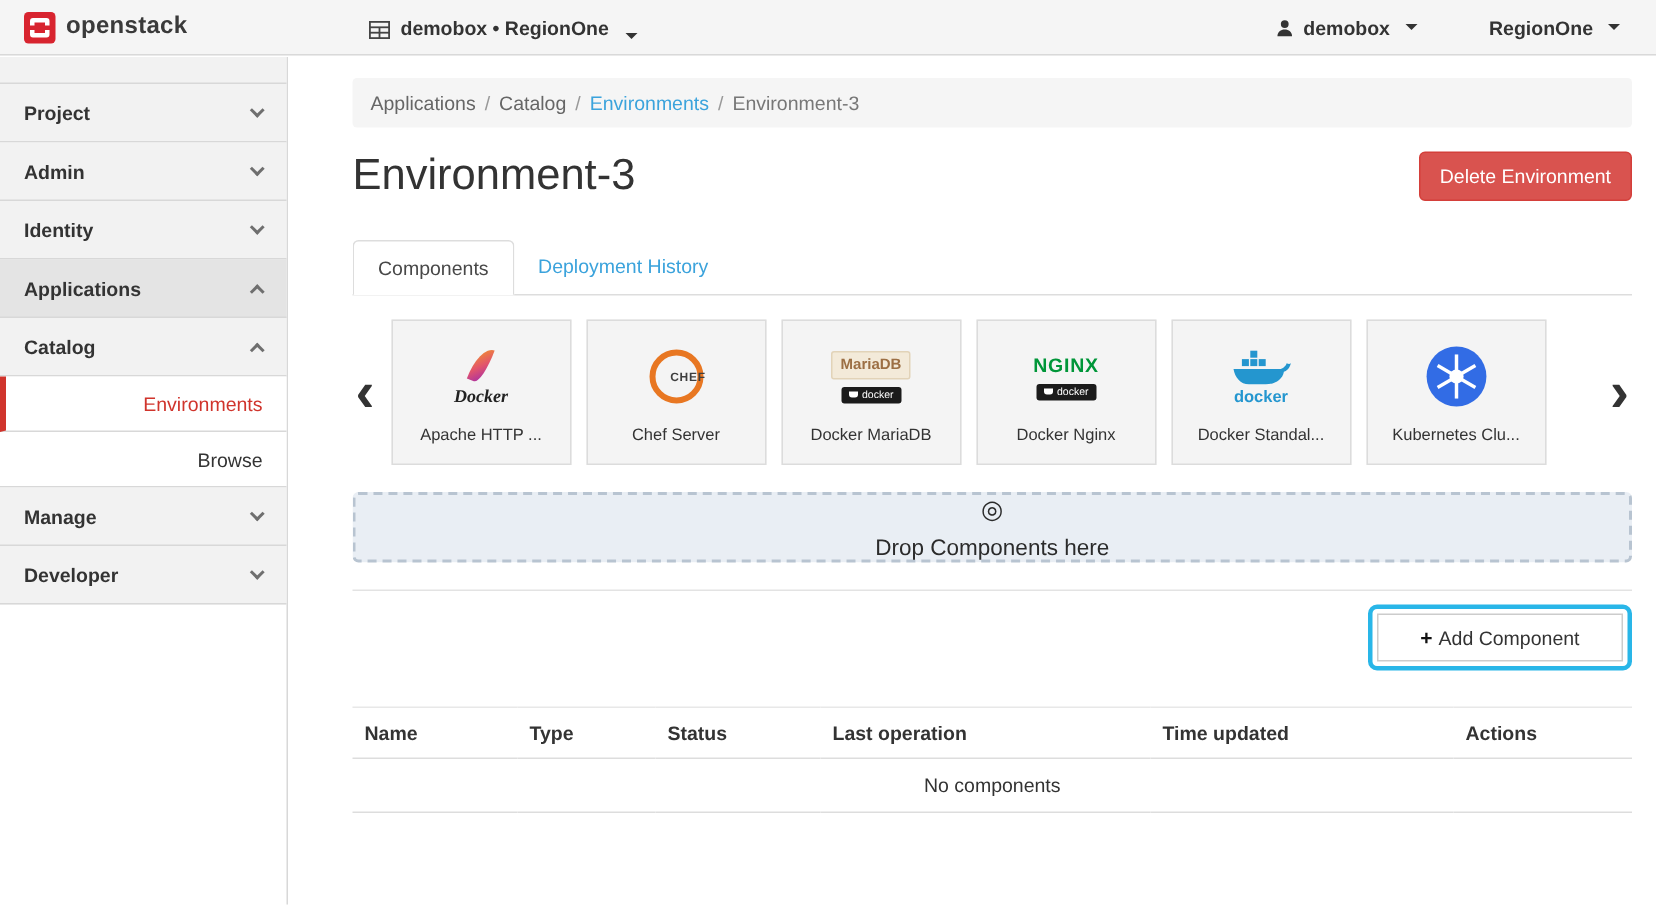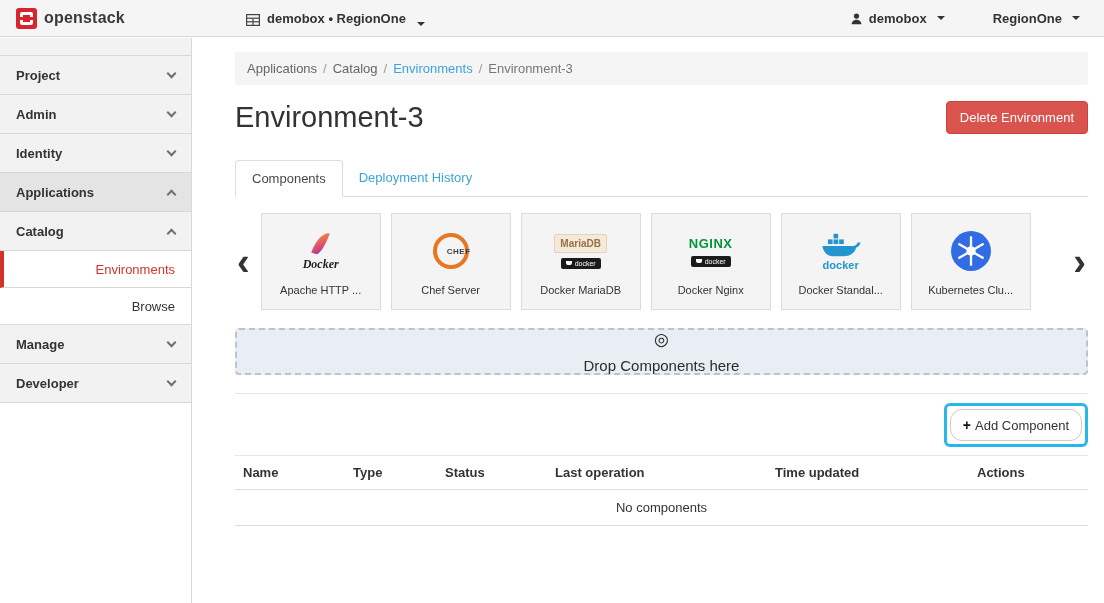--- a/index.html
+++ b/index.html
@@ -122,27 +122,27 @@
     display:flex; align-items:center; justify-content:center; gap:7px; font-size:15px; color:#2b2b2b;flex-direction:column;
   }
   .target-icon::before { content:"\25CE"; font-size:17px; color:#2b2b2b; }
 
   .rule { border:none; border-top:1px solid #e3e3e3; margin:18px 0 0 0; }
 
   
   .add-row { display:flex; justify-content:flex-end; margin-top:9px; }
   .highlight-box { border:3px solid #29b6e8; border-radius:6px; padding:3px; }
   .btn-add {
-    background:#fff; border:1px solid #ccc; border-radius:12px; padding:7px 12px;
+    background:#fff; border:1px solid #ccc; border-radius:0; padding:7px 28px;
     font-family:inherit; font-size:13px; color:#333; cursor:pointer; display:flex; align-items:center; gap:4px;
   }
   .plus-icon::before { content:"+"; font-weight:bold; font-size:14px; color:#111; }
 
   
-  table.comp-table { width:100%; border-collapse:collapse; margin-top:8px; }
+  table.comp-table { width:100%; border-collapse:collapse; margin-top:24px; }
   .comp-table th {
     text-align:left; font-size:13px; color:#333; padding:9px 8px;
     border-top:1px solid #e8e8e8; border-bottom:1px solid #ddd; font-weight:bold;
   }
   .comp-table td { text-align:center; padding:10px 8px; border-bottom:1px solid #ddd; color:#333; }
 </style>
 </head>
 <body>
 
 <header class="topbar">

